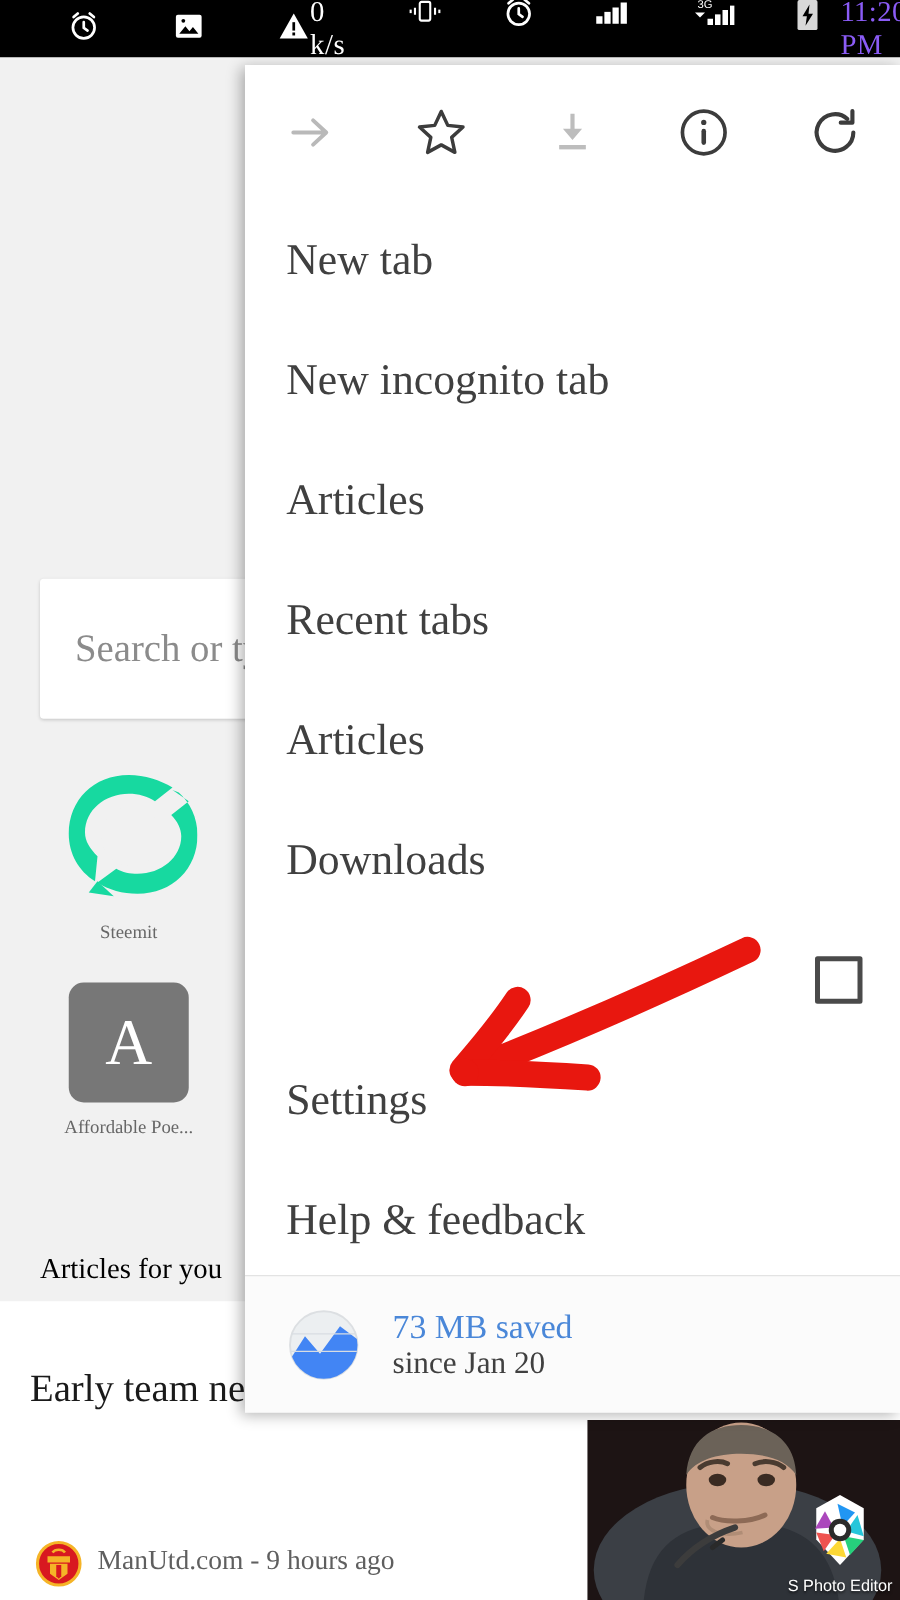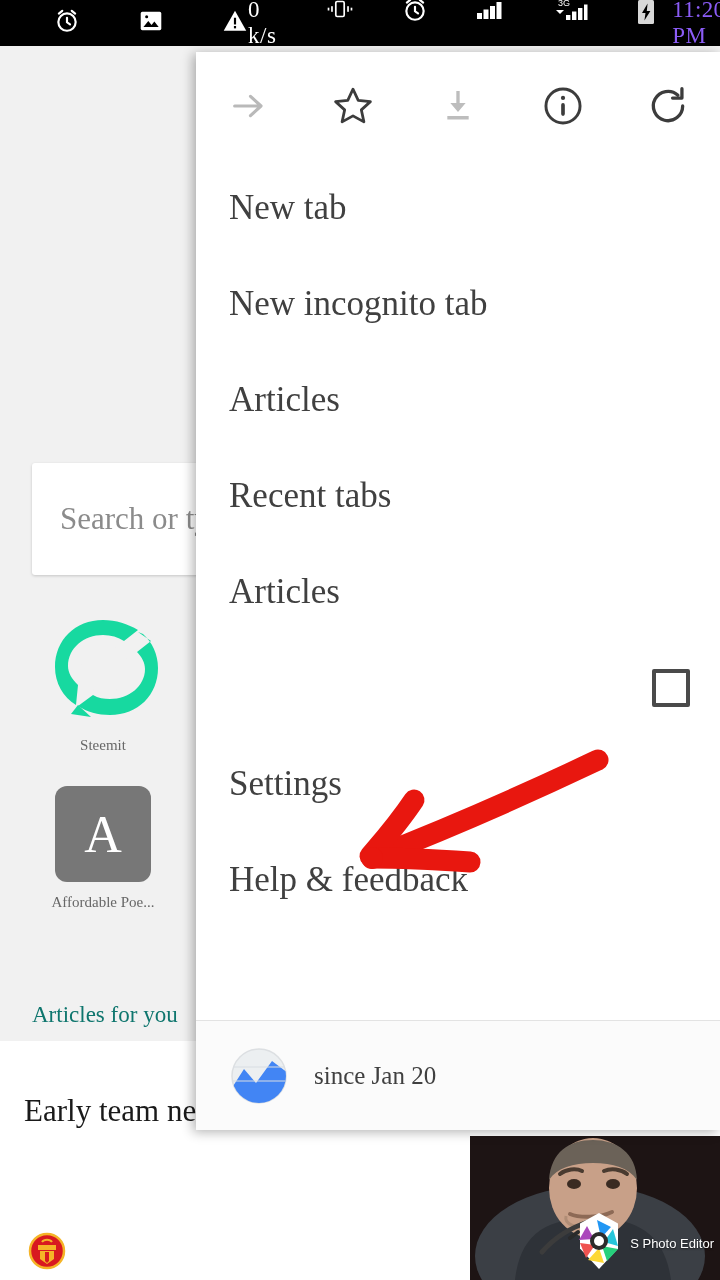--- a/index.html
+++ b/index.html
@@ -49,41 +49,41 @@
     white-space:nowrap; overflow:hidden; text-overflow:ellipsis; max-width:150px;
     font-family:"Liberation Serif", serif;
   }
   .tile-poems-icon {
     width:96px; height:96px; border-radius:12px; background:#777777;
     display:flex; align-items:center; justify-content:center;
     color:#fff; font-size:52px; font-family:"Liberation Serif", serif;
   }
   .articles-label {
     position:absolute; left:32px; top:956px;
-    font-size:23px; color:#0f766e; font-family:"Liberation Serif", serif;
+    font-size:23px; color:#000000; font-family:"Liberation Serif", serif;
   }
   .article-card {
     position:absolute; left:0; top:995px; width:720px; height:239px; background:#fff;
   }
   .article-title {
     position:absolute; left:24px; top:52px; font-size:31px; color:#1a1a1a;
     white-space:nowrap; font-family:"Liberation Serif", serif;
   }
   .article-src {
     position:absolute; left:78px; top:1235px; font-size:22px; color:#5f5f5f;
     font-family:"Liberation Serif", serif; white-space:nowrap;
   }
   .manutd-logo { position:absolute; left:28px; top:1232px; width:38px; height:38px; }
   .article-thumb {
     position:absolute; left:470px; top:1136px; width:250px; height:144px;
     overflow:hidden; background:#231a1a;
   }
   .photo-wm {
     position:absolute; right:6px; bottom:4px; display:flex;
-    flex-direction:row; align-items:center;justify-content:flex-end;
+    flex-direction:column; align-items:center;justify-content:flex-end;
   }
   .photo-wm-text {
     font-size:13px; color:#ffffff; font-family:"Liberation Sans", sans-serif;
     text-shadow:0 1px 2px rgba(0,0,0,0.6); margin-top:1px;
   }
 
   
   .menu {
     position:absolute; left:196px; top:52px; width:524px; height:1078px;
     background:#ffffff;
@@ -243,20 +243,21 @@
   <span class="manutd-logo">
     <svg width="38" height="38" viewBox="0 0 38 38">
       <circle cx="19" cy="19" r="17" fill="#d81920"></circle>
       <circle cx="19" cy="19" r="17" fill="none" stroke="#f5b427" stroke-width="2.5"></circle>
       <path d="M10 13h18v5H10z" fill="#f5b427"></path>
       <path d="M12 19h14v8l-7 5-7-5z" fill="#f5b427"></path>
       <path d="M17 20h4v9l-2 2-2-2z" fill="#d81920"></path>
       <path d="M14 10c2-3 8-3 10 0" fill="none" stroke="#f5b427" stroke-width="2"></path>
     </svg>
   </span>
+  <div class="article-src">ManUtd.com - 9 hours ago</div>
 
   <div class="article-thumb">
     <svg width="250" height="144" viewBox="0 0 250 144">
       <rect width="250" height="144" fill="#1d1414"></rect>
       <ellipse cx="120" cy="120" rx="115" ry="70" fill="#3b3f45"></ellipse>
       <path d="M45 144c5-45 30-62 78-62s72 19 78 62z" fill="#2e3238"></path>
       <ellipse cx="123" cy="52" rx="44" ry="50" fill="#c8a088"></ellipse>
       <path d="M79 44c2-28 20-40 44-40s43 13 44 40c-8-12-24-17-44-17s-36 5-44 17z" fill="#6b6258"></path>
       <ellipse cx="104" cy="48" rx="7" ry="5" fill="#3a2b22"></ellipse>
       <ellipse cx="143" cy="48" rx="7" ry="5" fill="#3a2b22"></ellipse>
@@ -330,20 +331,23 @@
       <div class="menu-item">
         <span class="menu-item-label">Articles</span>
       </div>
       <div class="menu-item">
         <span class="menu-item-label">Recent tabs</span>
       </div>
       <div class="menu-item">
         <span class="menu-item-label">Articles</span>
       </div>
       <div class="menu-item">
+        <span class="menu-item-label">Downloads</span>
+      </div>
+      <div class="menu-item">
         <span class="menu-checkbox"></span>
       </div>
       <div class="menu-item">
         <span class="menu-item-label">Settings</span>
       </div>
       <div class="menu-item">
         <span class="menu-item-label">Help &amp; feedback</span>
       </div>
     </div>
 
@@ -354,20 +358,21 @@
           <clipPath id="dsclip">
               <circle cx="29" cy="29" r="27"></circle>
             </clipPath>
           <g clip-path="url(#dsclip)">
             <path d="M0 44 L14 22 L26 36 L42 14 L58 26 L58 58 L0 58 Z" fill="#4285f4"></path>
             <path d="M0 20h58M0 34h58" stroke="#d8dde2" stroke-width="1"></path>
           </g>
         </svg>
       </span>
       <span class="ds-text">
+        <span class="ds-saved">73 MB saved</span>
         <span class="ds-since">since Jan 20</span>
       </span>
     </div>
   </div>
 
   <div class="arrow-annotation">
     <svg width="290" height="145" viewBox="0 0 290 145">
       <g fill="none" stroke="#e8170f" stroke-width="21" stroke-linecap="round" stroke-linejoin="round">
         <path d="M268 22 C 230 40, 150 78, 42 120"></path>
         <path d="M84 62 C 68 86, 52 104, 40 118"></path>

